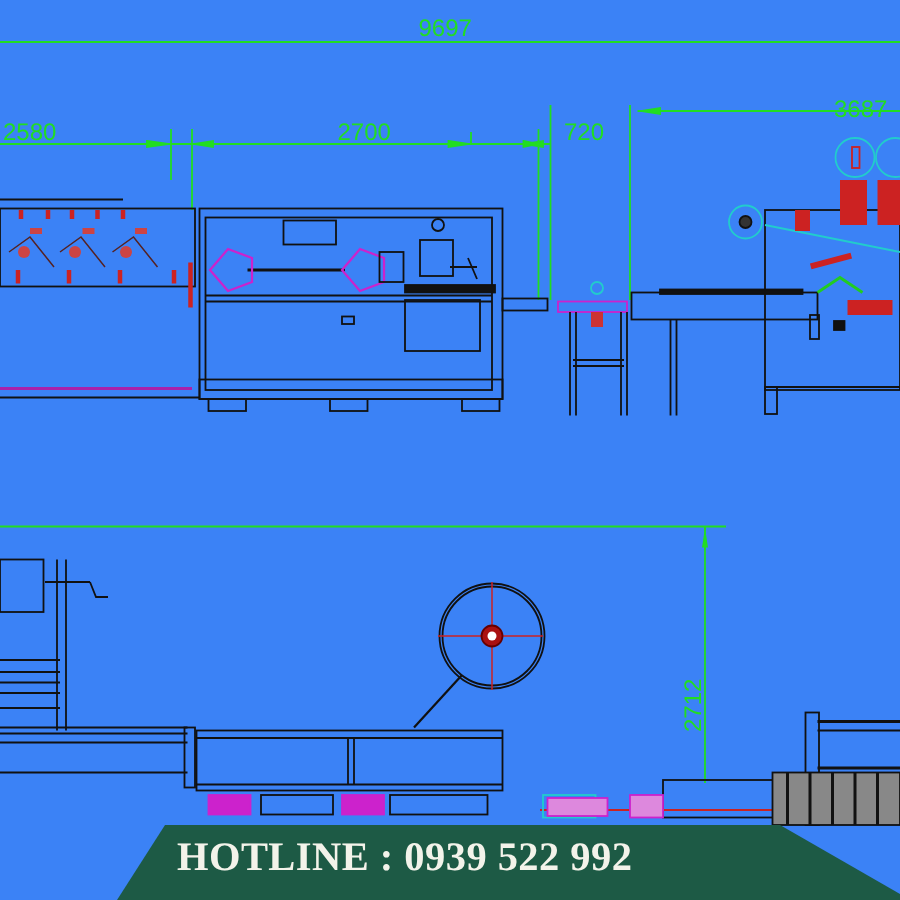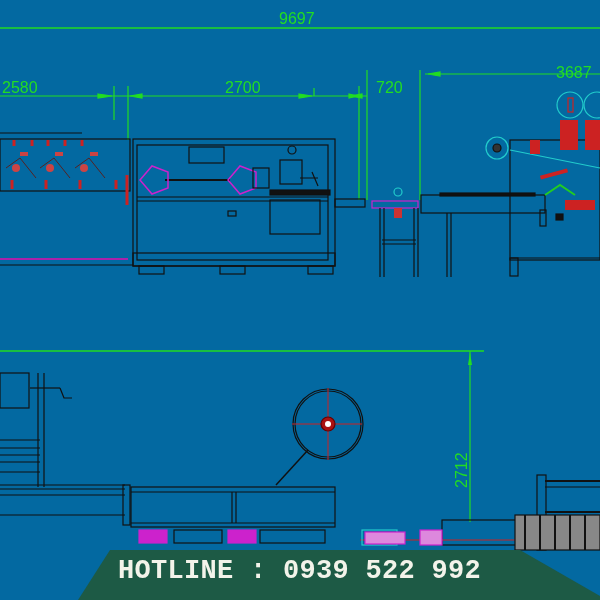--- a/index.html
+++ b/index.html
@@ -1,19 +1,19 @@
 <!DOCTYPE html>
 <html><head>
 <meta charset="utf-8">
 <style>
   html,body{margin:0;padding:0;background:#ffffff;}
-  #root{position:relative;width:600px;height:600px;overflow:hidden;background:#0369a1;font-family:"Liberation Serif",serif;}
+  #root{position:relative;width:600px;height:600px;overflow:hidden;background:#3b82f6;font-family:"Liberation Serif",serif;}
   svg{position:absolute;left:0;top:0;}
   .dim{font-family:"Liberation Sans Narrow","Liberation Sans",sans-serif;fill:#22dd22;font-size:16px;}
-  #banner-text{position:absolute;left:118px;top:556px;color:#f3f3ea;font-family:Liberation Mono, monospace;font-weight:bold;font-size:27px;letter-spacing:0.3px;white-space:nowrap;}
+  #banner-text{position:absolute;left:118px;top:556px;color:#f3f3ea;font-family:Liberation Serif, serif;font-weight:bold;font-size:27px;letter-spacing:0.3px;white-space:nowrap;}
 </style>
 </head>
 <body>
 
 <div id="root">
 <svg width="600" height="600" viewBox="0 0 600 600">
 
   <g>
     <line x1="0" y1="28" x2="600" y2="28" stroke="#22dd22" stroke-width="1.3"></line>
     <text class="dim" x="279" y="24">9697</text>

